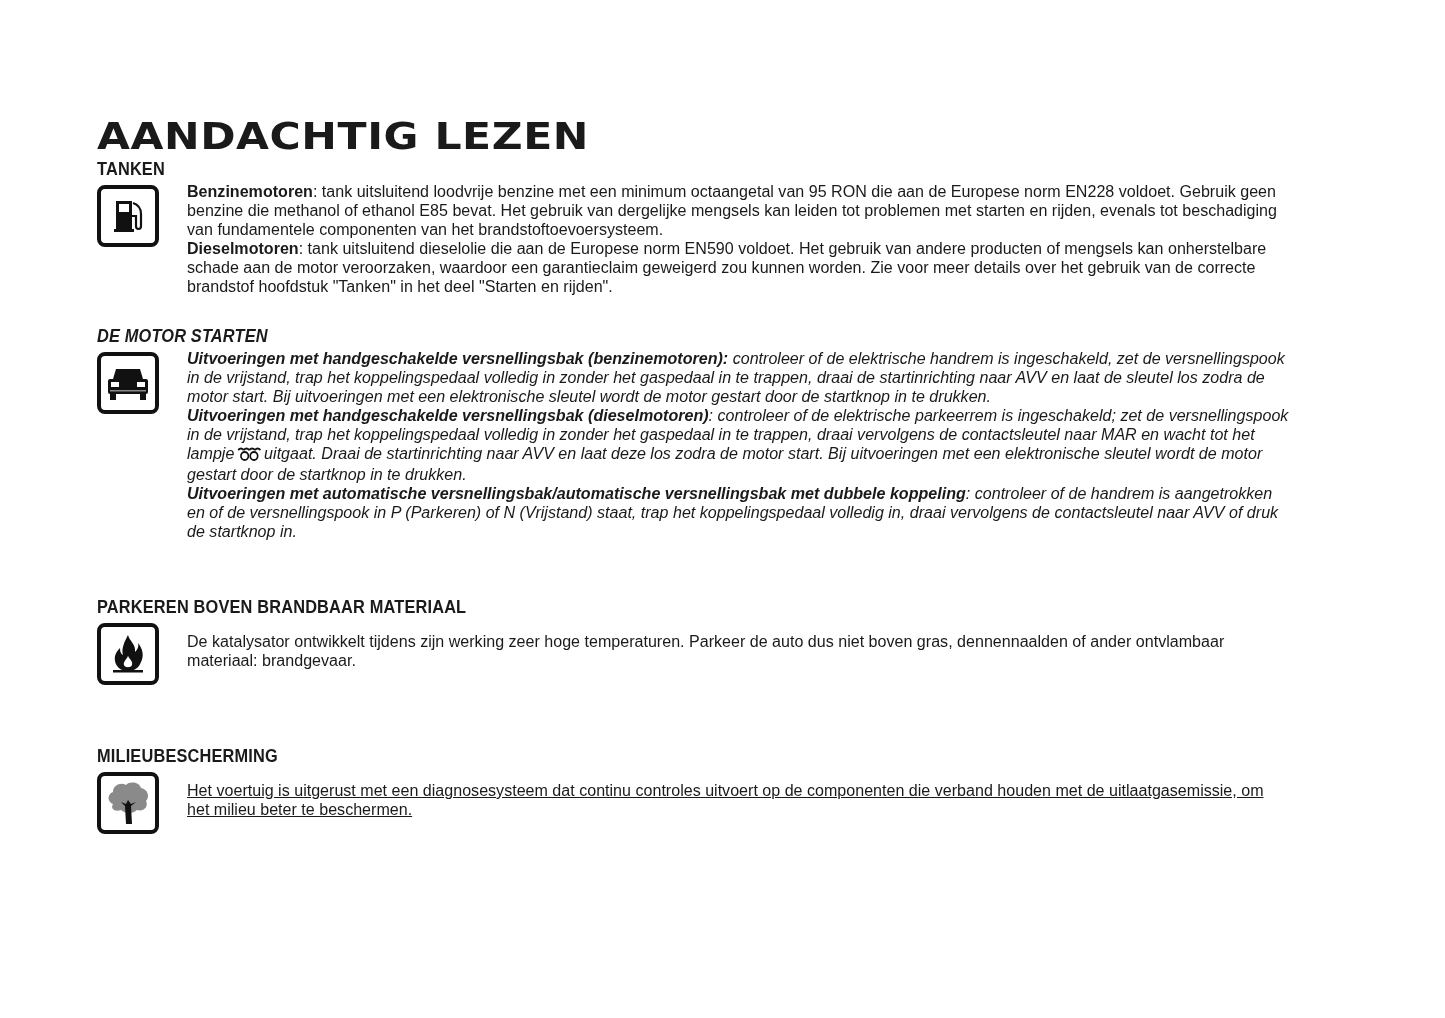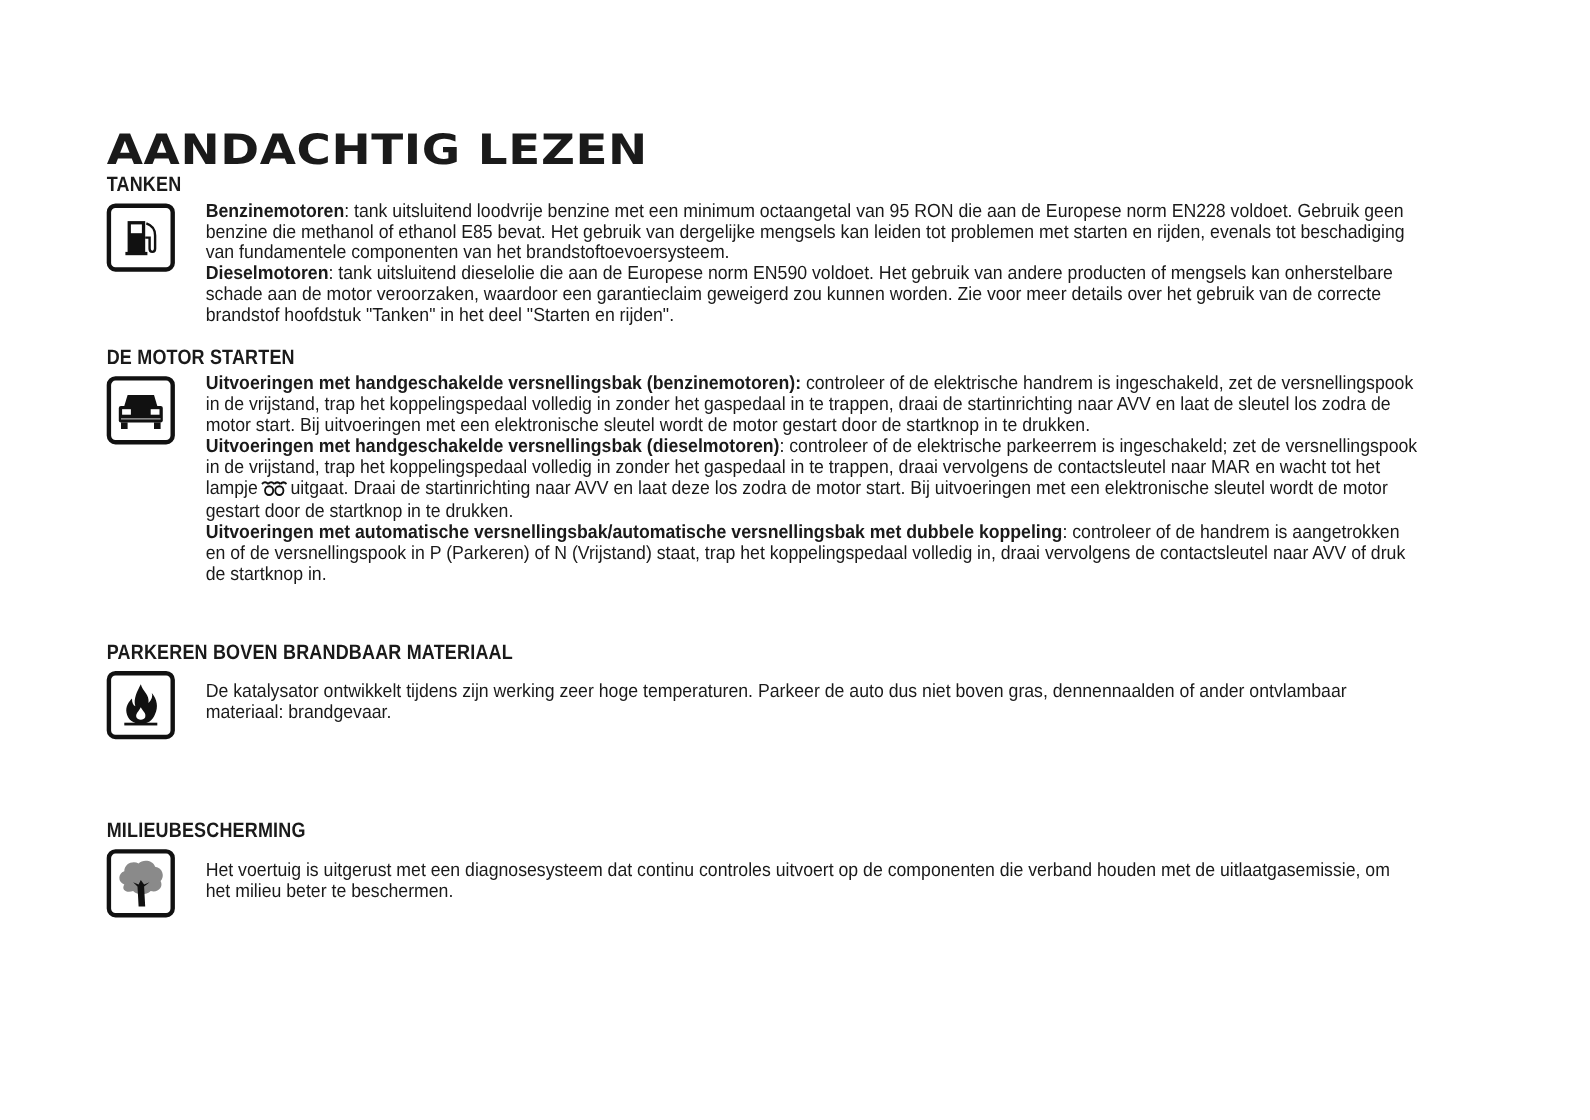--- a/index.html
+++ b/index.html
@@ -31,21 +31,21 @@
         <path d="M27 9 C33 11 35 15 35 20 L35 32 C35 36 30 36 30 32 L30 22 L26 22" fill="none" stroke="#111" stroke-width="2.2"></path>
       </svg>
     </div>
     <div class="text">
       <p><b>Benzinemotoren</b><span>: tank uitsluitend loodvrije benzine met een minimum octaangetal van 95 RON die aan de Europese norm EN228 voldoet. Gebruik geen benzine die methanol of ethanol E85 bevat. Het gebruik van dergelijke mengsels kan leiden tot problemen met starten en rijden, evenals tot beschadiging van fundamentele componenten van het brandstoftoevoersysteem.</span></p>
       <p><b>Dieselmotoren</b><span>: tank uitsluitend dieselolie die aan de Europese norm EN590 voldoet. Het gebruik van andere producten of mengsels kan onherstelbare schade aan de motor veroorzaken, waardoor een garantieclaim geweigerd zou kunnen worden. Zie voor meer details over het gebruik van de correcte brandstof hoofdstuk "Tanken" in het deel "Starten en rijden".</span></p>
     </div>
   </div>
 </div>
 
-<div class="section" style="top:315px;">
+<div class="section" style="top:325px;font-style:italic;">
   <div class="section-heading">DE MOTOR STARTEN</div>
   <div class="section-body">
     <div class="icon-box">
       <svg width="48" height="44" viewBox="0 0 48 44">
         <path d="M12 8 L36 8 L39 18 L9 18 Z" fill="#111"></path>
         <rect x="4" y="18" width="40" height="15" rx="2" fill="#111"></rect>
         <rect x="7" y="21" width="8" height="5" fill="#fff"></rect>
         <rect x="33" y="21" width="8" height="5" fill="#fff"></rect>
         <rect x="6" y="29" width="36" height="1.5" fill="#888"></rect>
         <rect x="6" y="33" width="6" height="6" fill="#111"></rect>
@@ -58,21 +58,21 @@
               <path d="M2 4 C2 1 7 1 7 4 L7 6 M4 4 L4 6" fill="none" stroke="#111" stroke-width="0"></path>
               <path d="M1 3 Q4 0 7 3 M7 3 Q10 0 13 3 M13 3 Q16 0 19 3 M19 3 Q22 0 25 3" fill="none" stroke="#111" stroke-width="1.8"></path>
               <circle cx="8" cy="9" r="4" fill="none" stroke="#111" stroke-width="1.8"></circle>
               <circle cx="18" cy="9" r="4" fill="none" stroke="#111" stroke-width="1.8"></circle>
             </svg></span><span>uitgaat. Draai de startinrichting naar AVV en laat deze los zodra de motor start. Bij uitvoeringen met een elektronische sleutel wordt de motor gestart door de startknop in te drukken.</span></p>
       <p><b>Uitvoeringen met automatische versnellingsbak/automatische versnellingsbak met dubbele koppeling</b><span>: controleer of de handrem is aangetrokken en of de versnellingspook in P (Parkeren) of N (Vrijstand) staat, trap het koppelingspedaal volledig in, draai vervolgens de contactsleutel naar AVV of druk de startknop in.</span></p>
     </div>
   </div>
 </div>
 
-<div class="section" style="top:583px;">
+<div class="section" style="top:596px;">
   <div class="section-heading">PARKEREN BOVEN BRANDBAAR MATERIAAL</div>
   <div class="section-body">
     <div class="icon-box">
       <svg width="40" height="44" viewBox="0 0 40 44">
         <path d="M20 3 C22 10 28 12 27 20 C30 17 31 14 30 11 C35 17 36 24 33 30 C31 36 26 39 20 39 C13 39 8 35 7 29 C6 23 9 19 12 16 C12 20 13 22 15 23 C13 16 17 9 20 3 Z" fill="#111"></path>
         <path d="M20 24 C22 28 25 29 24 33 C23 36 17 36 16 33 C15 30 18 28 20 24 Z" fill="#fff"></path>
         <rect x="5" y="38" width="30" height="2.5" fill="#111"></rect>
       </svg>
     </div>
     <div class="text" style="padding-top:12px;">
@@ -83,17 +83,17 @@
 
 <div class="section" style="top:745px;">
   <div class="section-heading">MILIEUBESCHERMING</div>
   <div class="section-body">
     <div class="icon-box">
       <svg width="50" height="50" viewBox="0 0 50 50">
         <path d="M10 26 C4 24 4 16 10 14 C10 7 18 4 23 7 C27 3 36 4 38 10 C45 11 47 19 43 23 C46 29 40 34 34 32 C30 36 22 36 18 32 C12 34 7 31 10 26 Z" fill="#8a8a8a"></path>
         <path d="M22 28 L23 46 L29 46 L28 28 L33 24 L28 26 L25 22 L23 26 L18 24 Z" fill="#111"></path>
       </svg>
     </div>
-    <div class="text" style="padding-top:12px;">
+    <div class="text" style="padding-top:12px;text-decoration:underline;">
       <p><span>Het voertuig is uitgerust met een diagnosesysteem dat continu controles uitvoert op de componenten die verband houden met de uitlaatgasemissie, om het milieu beter te beschermen.</span></p>
     </div>
   </div>
 </div>
 
 </body></html>

